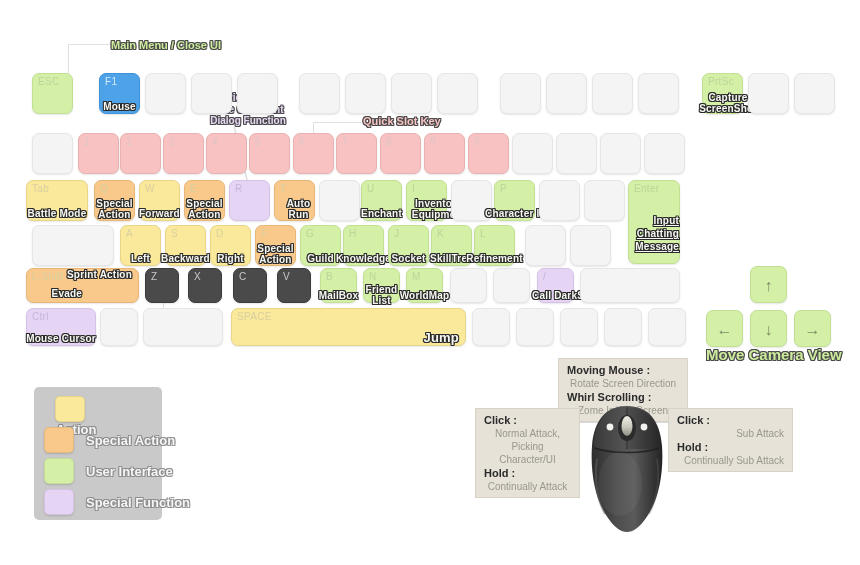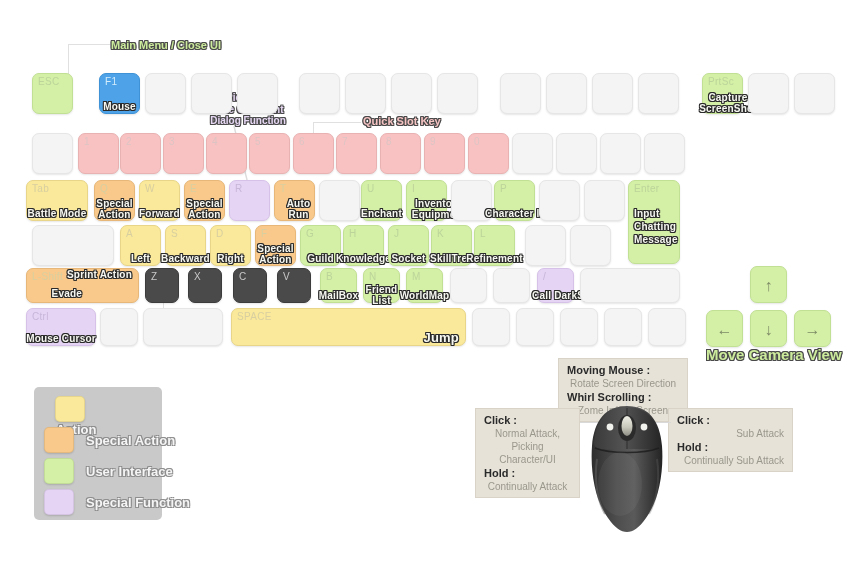--- a/index.html
+++ b/index.html
@@ -245,21 +245,21 @@
   </div>
   <div class="key" style="left:451px;top:180px;width:41px;height:41px;"></div>
   <div class="key k-ui" style="left:494px;top:180px;width:41px;height:41px;">
     <span class="kcap">P</span>
     <span class="klab" style="left:-10px;right:-20px;">Character Info</span>
   </div>
   <div class="key" style="left:539px;top:180px;width:41px;height:41px;"></div>
   <div class="key" style="left:584px;top:180px;width:41px;height:41px;"></div>
   <div class="key k-ui" style="left:628px;top:180px;width:52px;height:84px;">
     <span class="kcap">Enter</span>
-    <span class="klab wrap" style="bottom:17px;line-height:13px;text-align:left;left:5px;">Input Chatting Message</span>
+    <span class="klab wrap" style="bottom:10px;line-height:13px;text-align:right;left:5px;text-decoration:underline;">Input Chatting Message</span>
   </div>
 
   <div class="key" style="left:32px;top:225px;width:82px;height:41px;"></div>
   <div class="key k-action" style="left:120px;top:225px;width:41px;height:41px;">
     <span class="kcap">A</span>
     <span class="klab">Left</span>
   </div>
   <div class="key k-action" style="left:165px;top:225px;width:41px;height:41px;">
     <span class="kcap">S</span>
     <span class="klab" style="left:-8px;right:-8px;">Backward</span>

